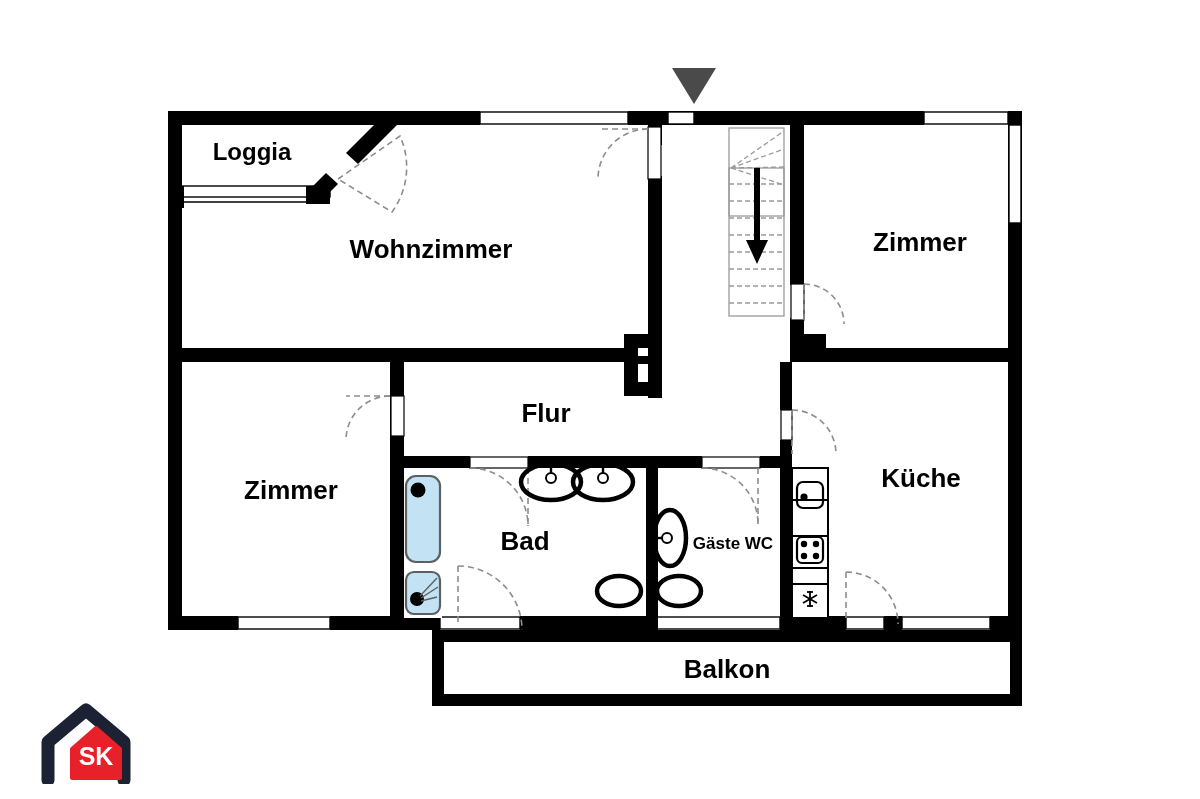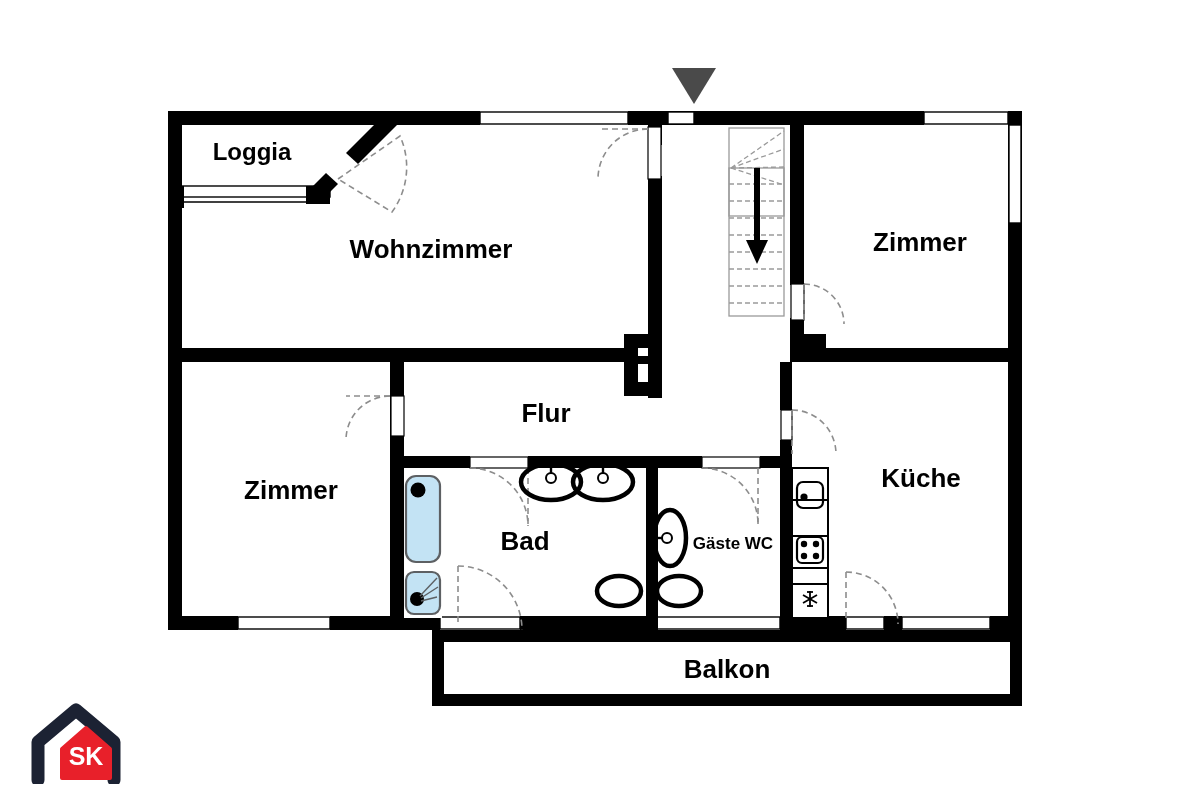--- a/index.html
+++ b/index.html
@@ -41,21 +41,21 @@
   .fixture-line { fill: none; stroke: #000000; stroke-width: 4.5; }
   .fixture-thin { fill: none; stroke: #000000; stroke-width: 2; }
   .tub { fill: #c3e3f4; stroke: #5d6063; stroke-width: 2.2; }
   .knob { fill: #000000; }
   .stair-step { stroke: #9a9a9a; stroke-width: 1.3; fill: none; stroke-dasharray: 5 3; }
   .stair-box { fill: none; stroke: #9a9a9a; stroke-width: 1.3; }
   .marker-tri { fill: #4a4a4a; }
   .cab { fill: #ffffff; stroke: #000000; stroke-width: 2; }
   #logo-wrap {
     position: absolute;
-    left: 28px;
+    left: 38px;
     top: 702px;
     width: 100px;
     height: 82px;
   }
 </style>
 </head>
 <body>
 
 <div id="floorplan-stage">
 <svg id="floorplan-svg" viewBox="0 0 1200 799" xmlns="http://www.w3.org/2000/svg">

